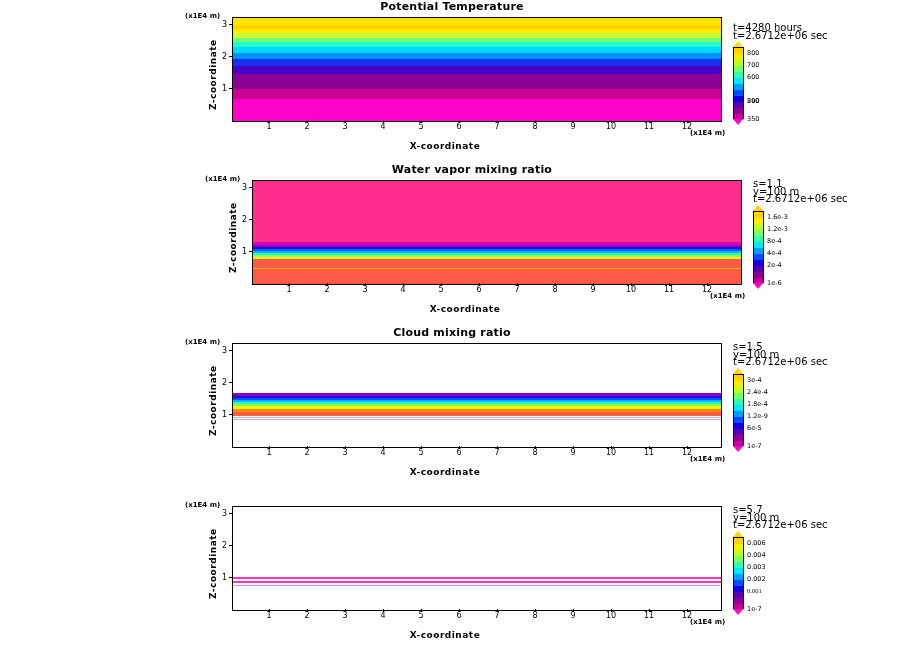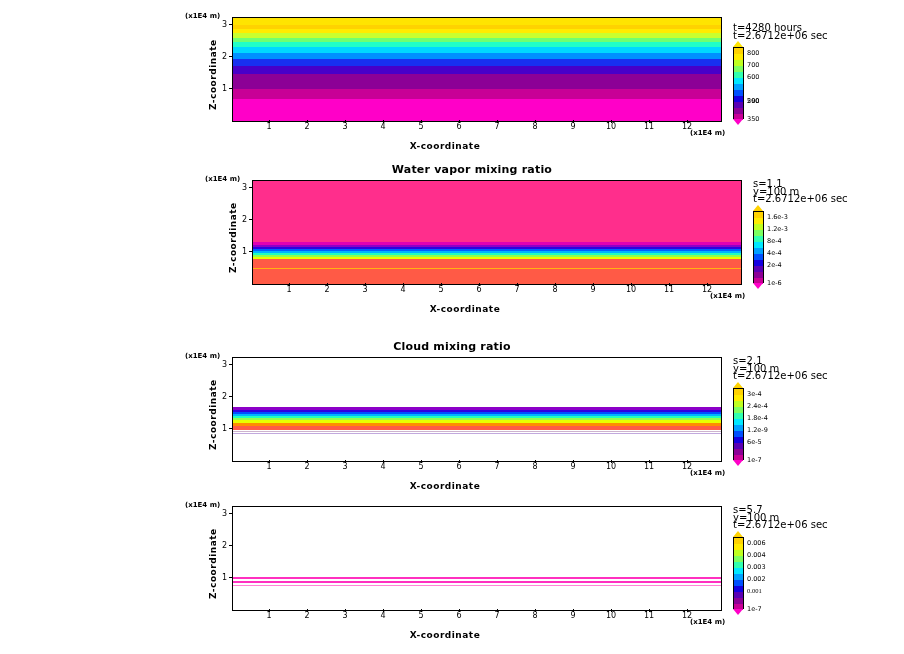--- a/index.html
+++ b/index.html
@@ -137,20 +137,21 @@
     position: absolute;
     left: 0;
     right: 0;
     height: 1px;
   }
 </style>
 </head>
 <body>
 
 <div class="panel" id="panel0" style="top:0px;height:160px;">
+  <div class="panel-title" style="top:0px;">Potential Temperature</div>
   <div class="unit-top" style="left:185px;top:12px;">(x1E4 m)</div>
   <div class="ylabel" style="left:208px;top:110px;">Z-coordinate</div>
   <div class="xlabel" style="left:385px;top:141px;width:120px;">X-coordinate</div>
   <div class="unit-right" style="left:690px;top:129px;">(x1E4 m)</div>
 
   <div class="plotbox" style="left:232px;top:17px;width:488px;height:103px;">
 
     <div class="band" style="top:0px;height:7px;background:#ffe400;"></div>
     <div class="band" style="top:7px;height:4px;background:#ffd200;"></div>
     <div class="band" style="top:11px;height:4px;background:#ffec00;"></div>
@@ -305,21 +306,21 @@
       <div class="cbar-lab" style="top:8px;">1.6e-3</div>
       <div class="cbar-lab" style="top:20px;text-align:center;">1.2e-3</div>
       <div class="cbar-lab" style="top:32px;">8e-4</div>
       <div class="cbar-lab" style="top:44px;">4e-4</div>
       <div class="cbar-lab" style="top:56px;">2e-4</div>
       <div class="cbar-lab" style="top:74px;">1e-6</div>
     </div>
   </div>
 </div>
 
-<div class="panel" id="panel2" style="top:340px;height:160px;">
+<div class="panel" id="panel2" style="top:326px;height:160px;">
   <div class="panel-title" style="top:0px;">Cloud mixing ratio</div>
   <div class="unit-top" style="left:185px;top:12px;">(x1E4 m)</div>
   <div class="ylabel" style="left:208px;top:110px;">Z-coordinate</div>
   <div class="xlabel" style="left:385px;top:141px;width:120px;">X-coordinate</div>
   <div class="unit-right" style="left:690px;top:129px;">(x1E4 m)</div>
 
   <div class="plotbox" style="left:232px;top:17px;width:488px;height:103px;">
     <div class="band" style="top:49px;height:3px;background:#8c00c8;"></div>
     <div class="band" style="top:52px;height:2px;background:#3000e0;"></div>
     <div class="band" style="top:54px;height:2px;background:#0050ff;"></div>
@@ -359,21 +360,21 @@
   <div class="tickmark-x" style="left:687px;top:120px;height:3px;"></div>
   <div class="tick-x" style="left:678px;top:122px;">12</div>
   <div class="tickmark-y" style="left:229px;top:88px;width:3px;"></div>
   <div class="tick-y" style="left:215px;top:84px;">1</div>
   <div class="tickmark-y" style="left:229px;top:56px;width:3px;"></div>
   <div class="tick-y" style="left:215px;top:52px;">2</div>
   <div class="tickmark-y" style="left:229px;top:24px;width:3px;"></div>
   <div class="tick-y" style="left:215px;top:20px;">3</div>
 
   <div class="legend" style="left:733px;top:17px;">
-    <div class="legend-note">s=2.1</div>
+    <div class="legend-note">s=1.5</div>
     <div class="legend-note">y=100 m</div>
     <div class="legend-note">t=2.6712e+06 sec</div>
     <div class="cbar-wrap" style="height:84px;">
       <div class="cbar-arrow-up" style="top:0px;border-bottom:6px solid #ffd200;"></div>
       <div class="cbar" style="top:6px;height:72px;">
         <div class="cbar-seg" style="top:0px;height:6px;background:#ffd200;"></div>
         <div class="cbar-seg" style="top:6px;height:6px;background:#ffec00;"></div>
         <div class="cbar-seg" style="top:12px;height:6px;background:#bfff20;"></div>
         <div class="cbar-seg" style="top:18px;height:6px;background:#7bff60;"></div>
         <div class="cbar-seg" style="top:24px;height:6px;background:#30ffb0;"></div>

